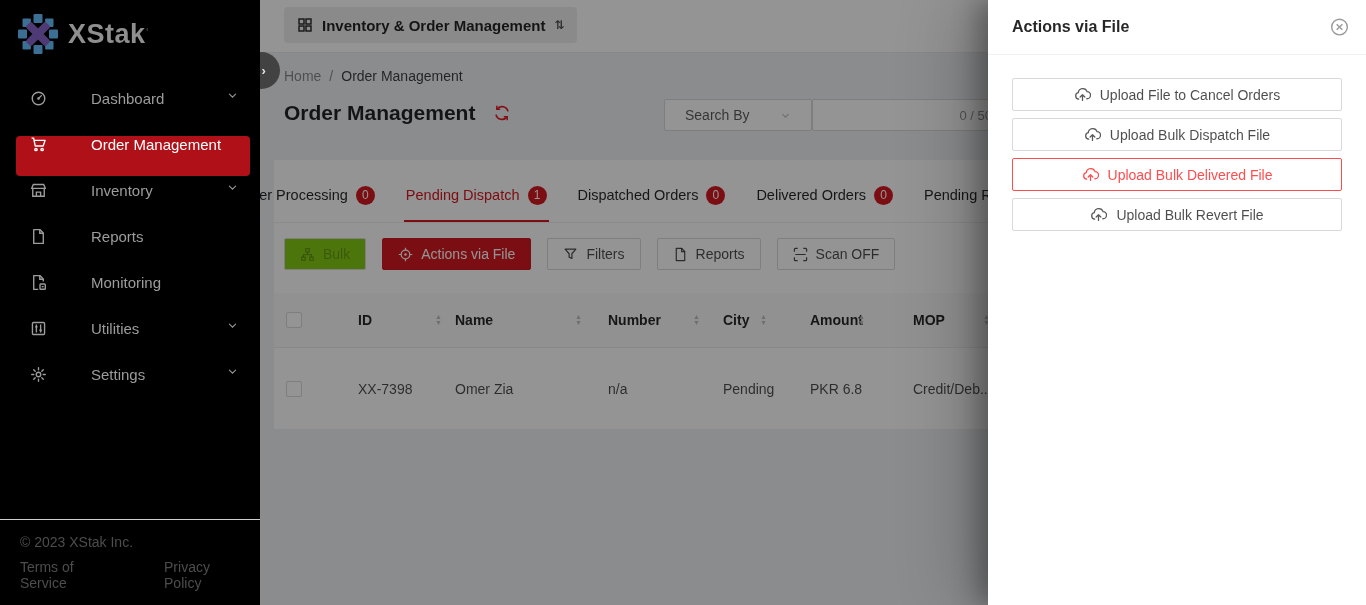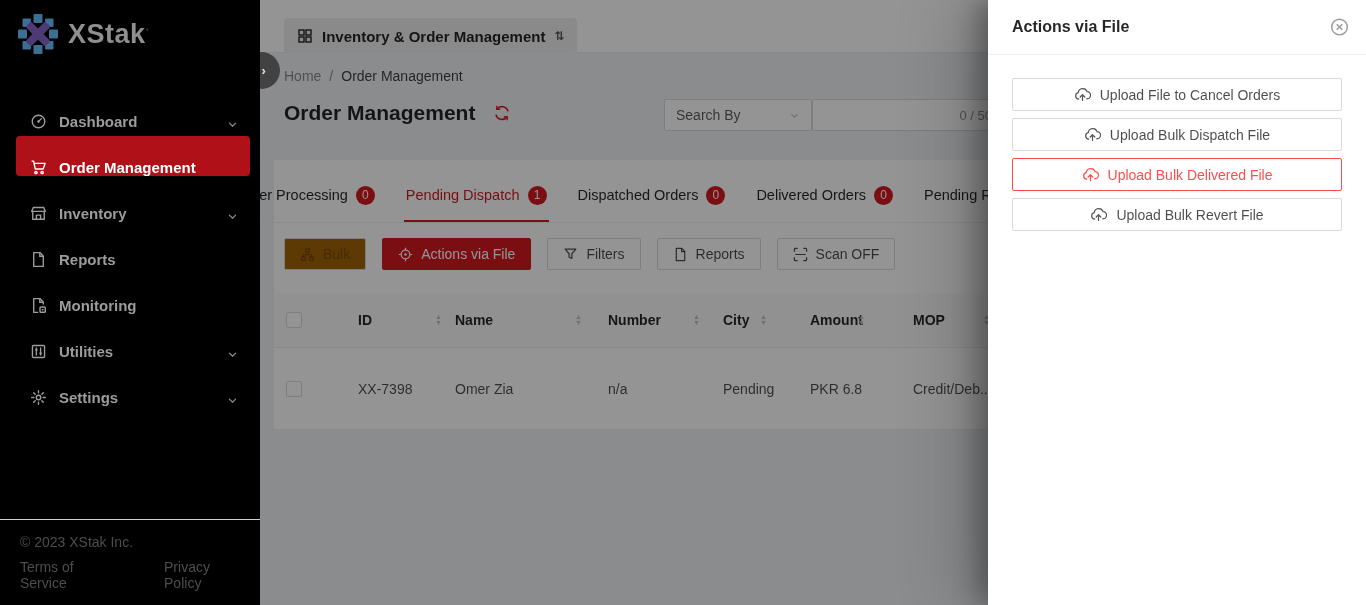--- a/index.html
+++ b/index.html
@@ -7,77 +7,77 @@
   body { font-family:"Liberation Sans","DejaVu Sans",sans-serif; font-size:14px; background:#000; }
   svg { display:block; }
   .stage { position:relative; width:1366px; height:605px; overflow:hidden; background:#f0f2f5; }
 
   
   .sidebar { position:absolute; left:0; top:0; width:260px; height:605px; background:#000; z-index:70; }
   .logo { display:flex; align-items:center; gap:8px; padding:12px 0 0 16px; }
   .logo-text { font-size:27px; font-weight:bold; color:#8f8f8f; letter-spacing:.5px; }
   .logo-tm { color:#6e6e6e; font-size:10px; vertical-align:top; line-height:30px; }
   .menu { margin-top:34px; }
-  .menu-item { display:flex; align-items:flex-end; height:40px; margin:0 10px 6px 16px; padding:0 12px 0 14px;
-               border-radius:4px; color:#9c9c9c; font-size:15px; font-weight:700; cursor:pointer; }
+  .menu-item { display:flex; align-items:flex-start; height:40px; margin:0 10px 6px 16px; padding:0 12px 0 14px;
+               border-radius:4px; color:#9c9c9c; font-size:15px; font-weight:400; cursor:pointer;gap:32px; }
   .menu-item .mi-icon { width:18px; margin-right:11px; color:#9c9c9c; }
   .menu-item .mi-label { flex:1; }
   .menu-item .mi-chevron { color:#8f8f8f; }
   .menu-item.active { background:#b01118; color:#fff; }
   .menu-item.active .mi-icon { color:#fff; }
   .side-footer { position:absolute; left:0; right:0; bottom:0; border-top:1px solid #cfcfcf; background:#000;
                  padding:14px 9px 14px 20px; }
   .side-footer .copyright { color:#4d4d4d; font-size:14px; }
   .side-footer .links { display:flex; margin-top:9px; }
   .side-footer .links a { color:#4d4d4d; font-size:14px; text-decoration:none; }
   .side-footer .links a:first-child { margin-right:40px; }
 
   
   .collapse-btn { position:absolute; left:243px; top:52px; width:37px; height:37px; border-radius:50%;
                   background:#424242; color:#e3e3e3; z-index:45; display:flex; align-items:center; justify-content:center;
                   font-size:13px; font-weight:bold; letter-spacing:1px; cursor:pointer; }
 
   
   .main { position:absolute; left:260px; top:0; right:0; bottom:0; background:#f0f2f5; overflow:hidden; }
   .topbar { position:absolute; left:0; top:0; right:0; height:53px; background:#fff; border-bottom:1px solid #ebebeb; }
-  .app-chip { position:absolute; left:24px; top:18px; height:36px; display:flex; align-items:center; gap:9px;
+  .app-chip { position:absolute; left:24px; top:7px; height:36px; display:flex; align-items:center; gap:9px;
               background:#eeeeee; border-radius:4px; padding:0 13px; font-size:15px; font-weight:600;
               color:rgba(0,0,0,.85); cursor:pointer; }
   .app-chip .swap { font-size:12px; color:rgba(0,0,0,.65); }
 
   .breadcrumb { position:absolute; left:24px; top:68px; font-size:14px; color:rgba(0,0,0,.45); }
   .breadcrumb .sep { margin:0 8px; }
   .breadcrumb .current { color:rgba(0,0,0,.75); }
 
   .page-title-row { position:absolute; left:24px; top:101px; display:flex; align-items:center; }
   .page-title { font-size:21px; font-weight:700; color:rgba(0,0,0,.85); }
   .refresh-icon { margin-left:18px; color:#e01b22; cursor:pointer; }
 
   .searchby { position:absolute; left:404px; top:99px; width:148px; height:32px; background:#fff;
               border:1px solid #d9d9d9; border-radius:2px; display:flex; align-items:center;
-              padding:0 11px; color:rgba(0,0,0,.65); cursor:pointer; }
+              padding:0 20px; color:rgba(0,0,0,.65); cursor:pointer; }
   .searchby .sel-arrow { margin-left:auto; color:#bfbfbf; font-size:10px; }
   .search-input { position:absolute; left:552px; top:99px; width:192px; height:32px; background:#fff;
                   border:1px solid #d9d9d9; border-radius:2px; display:flex; align-items:center; justify-content:flex-end;
                   padding:0 11px; }
   .search-input .counter { color:rgba(0,0,0,.45); font-size:13px; white-space:nowrap; }
 
   .card { position:absolute; left:14px; right:0; top:160px; height:270px; background:#fff; }
   .tabs-strip { position:absolute; left:-14px; right:0; top:10px; height:53px; border-bottom:1px solid #f0f0f0; overflow:hidden; }
   .tabs { display:flex; gap:27px; margin-left:-27px; height:100%; }
   .tab { display:flex; align-items:center; gap:8px; padding:0 2px; font-size:14.5px; color:rgba(0,0,0,.85);
          cursor:pointer; white-space:nowrap; border-bottom:2px solid transparent; }
   .tab.active { color:#d41920; border-bottom-color:#d41920; }
   .badge { min-width:19px; height:19px; border-radius:10px; background:#d41920; color:#fff; font-size:12px;
            line-height:19px; text-align:center; padding:0 5px; }
 
   .toolbar { position:absolute; left:10px; top:78px; display:flex; gap:16px; }
   .btn { height:32px; display:flex; align-items:center; gap:8px; padding:0 15px; background:#fff;
          border:1px solid #d9d9d9; border-radius:2px; font-size:14px; color:rgba(0,0,0,.70); cursor:pointer; }
-  .btn.disabled { background:#a16207; color:rgba(0,0,0,.25); cursor:not-allowed; }
+  .btn.disabled { background:#84cc16; color:rgba(0,0,0,.25); cursor:not-allowed; }
   .btn.primary-red { background:#d41920; border-color:#d41920; color:#fff; }
 
   .tbl-header { position:absolute; left:0; right:0; top:133px; height:55px; background:#fafafa; border-bottom:1px solid #ececec; }
   .tbl-row { position:absolute; left:0; right:0; top:188px; height:82px; background:#fff; border-bottom:1px solid #f0f0f0; }
   .cell { position:absolute; top:50%; transform:translateY(-50%); white-space:nowrap; }
   .hcell { font-weight:700; color:rgba(0,0,0,.85); font-size:14px; }
   .rcell { color:rgba(0,0,0,.70); font-size:14px; }
   .sorter { position:absolute; top:50%; transform:translateY(-50%); display:flex; flex-direction:column;
             color:#bfbfbf; font-size:7px; line-height:6px; cursor:pointer; }
   .checkbox { position:absolute; top:50%; transform:translateY(-50%); width:16px; height:16px; background:#fff;

